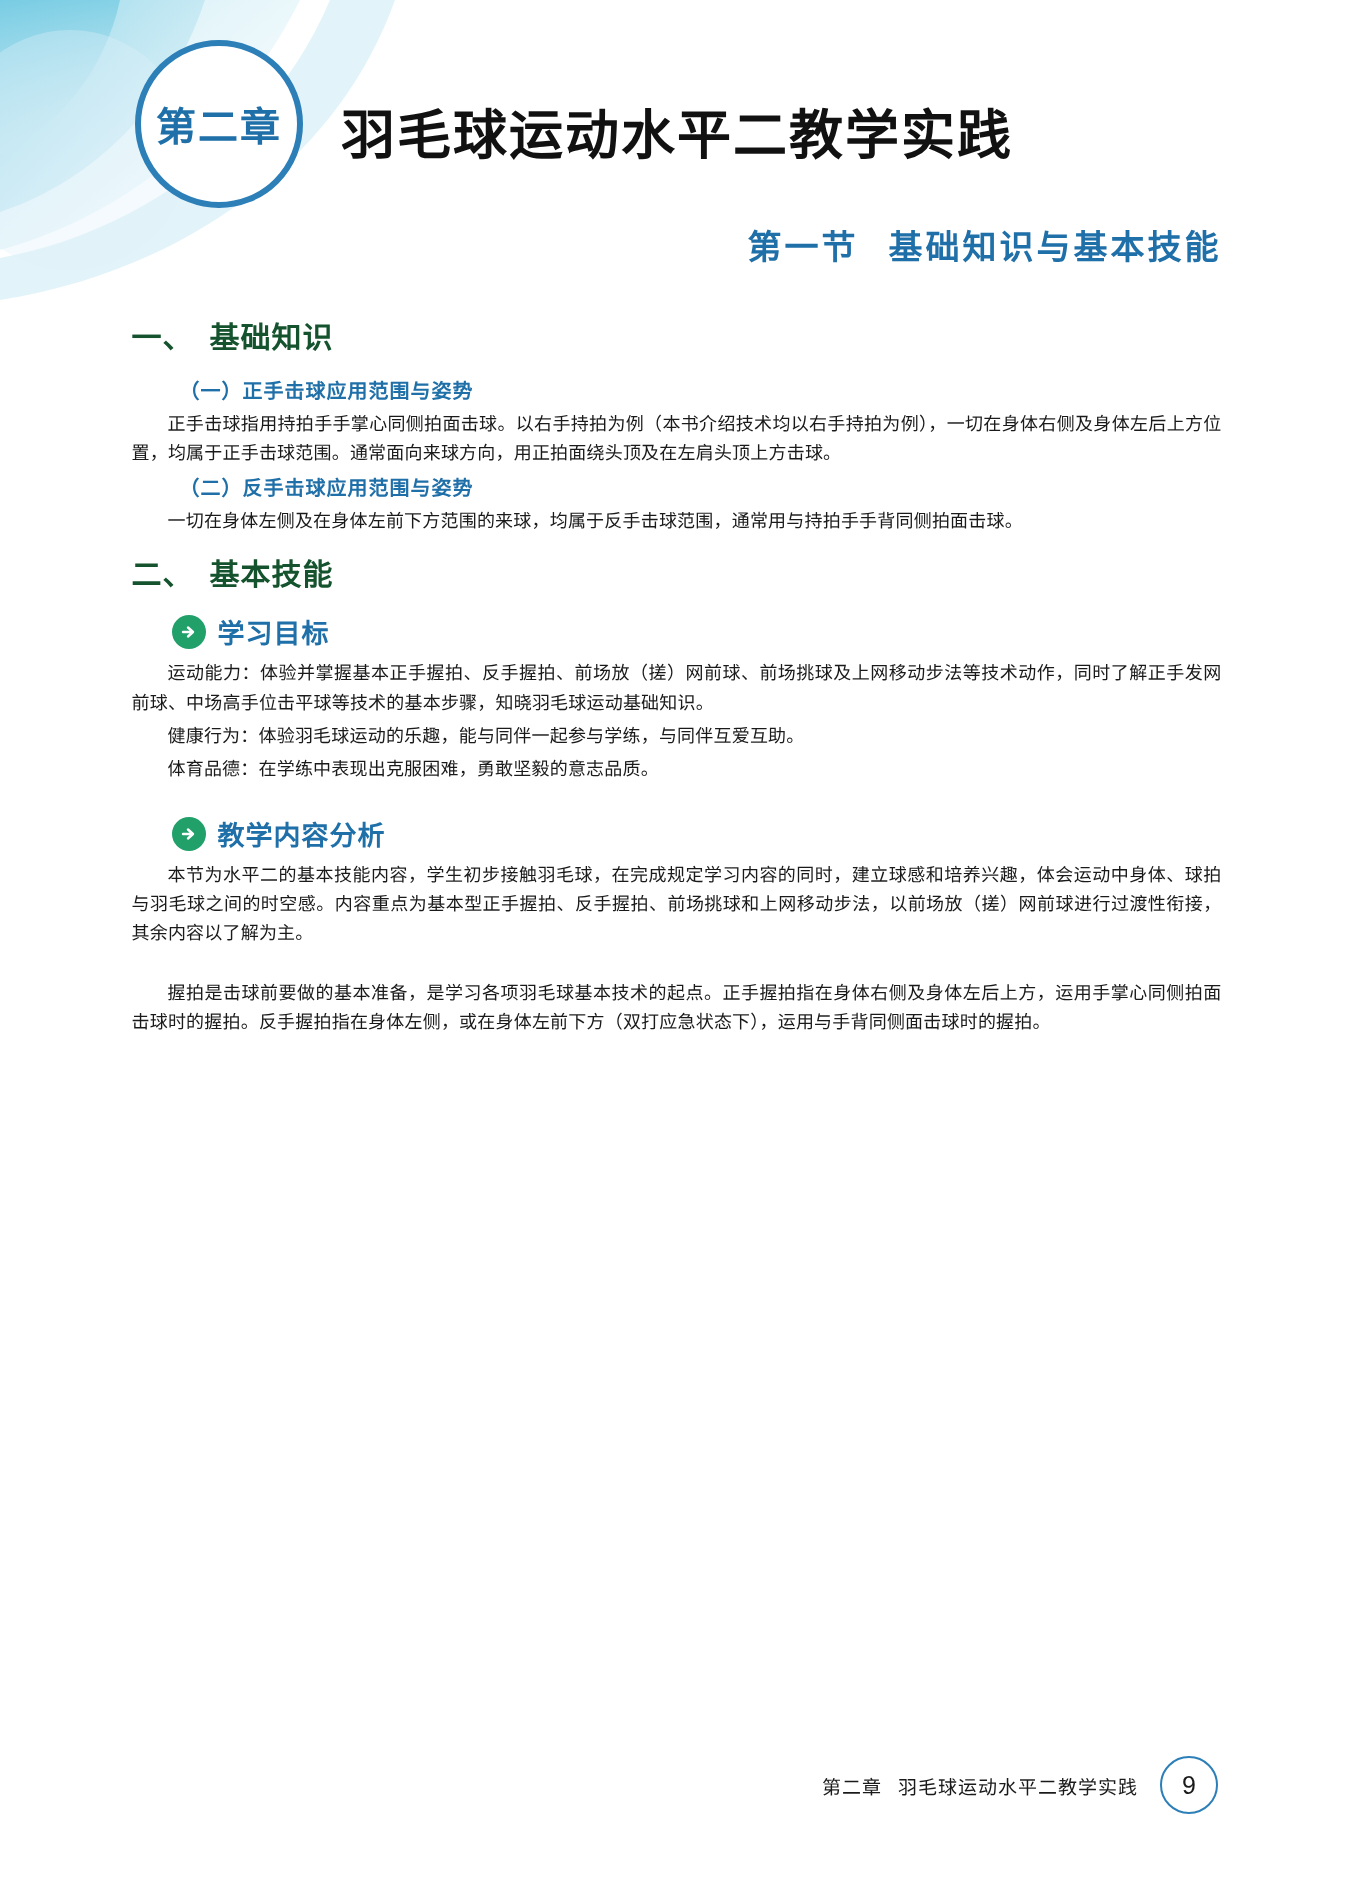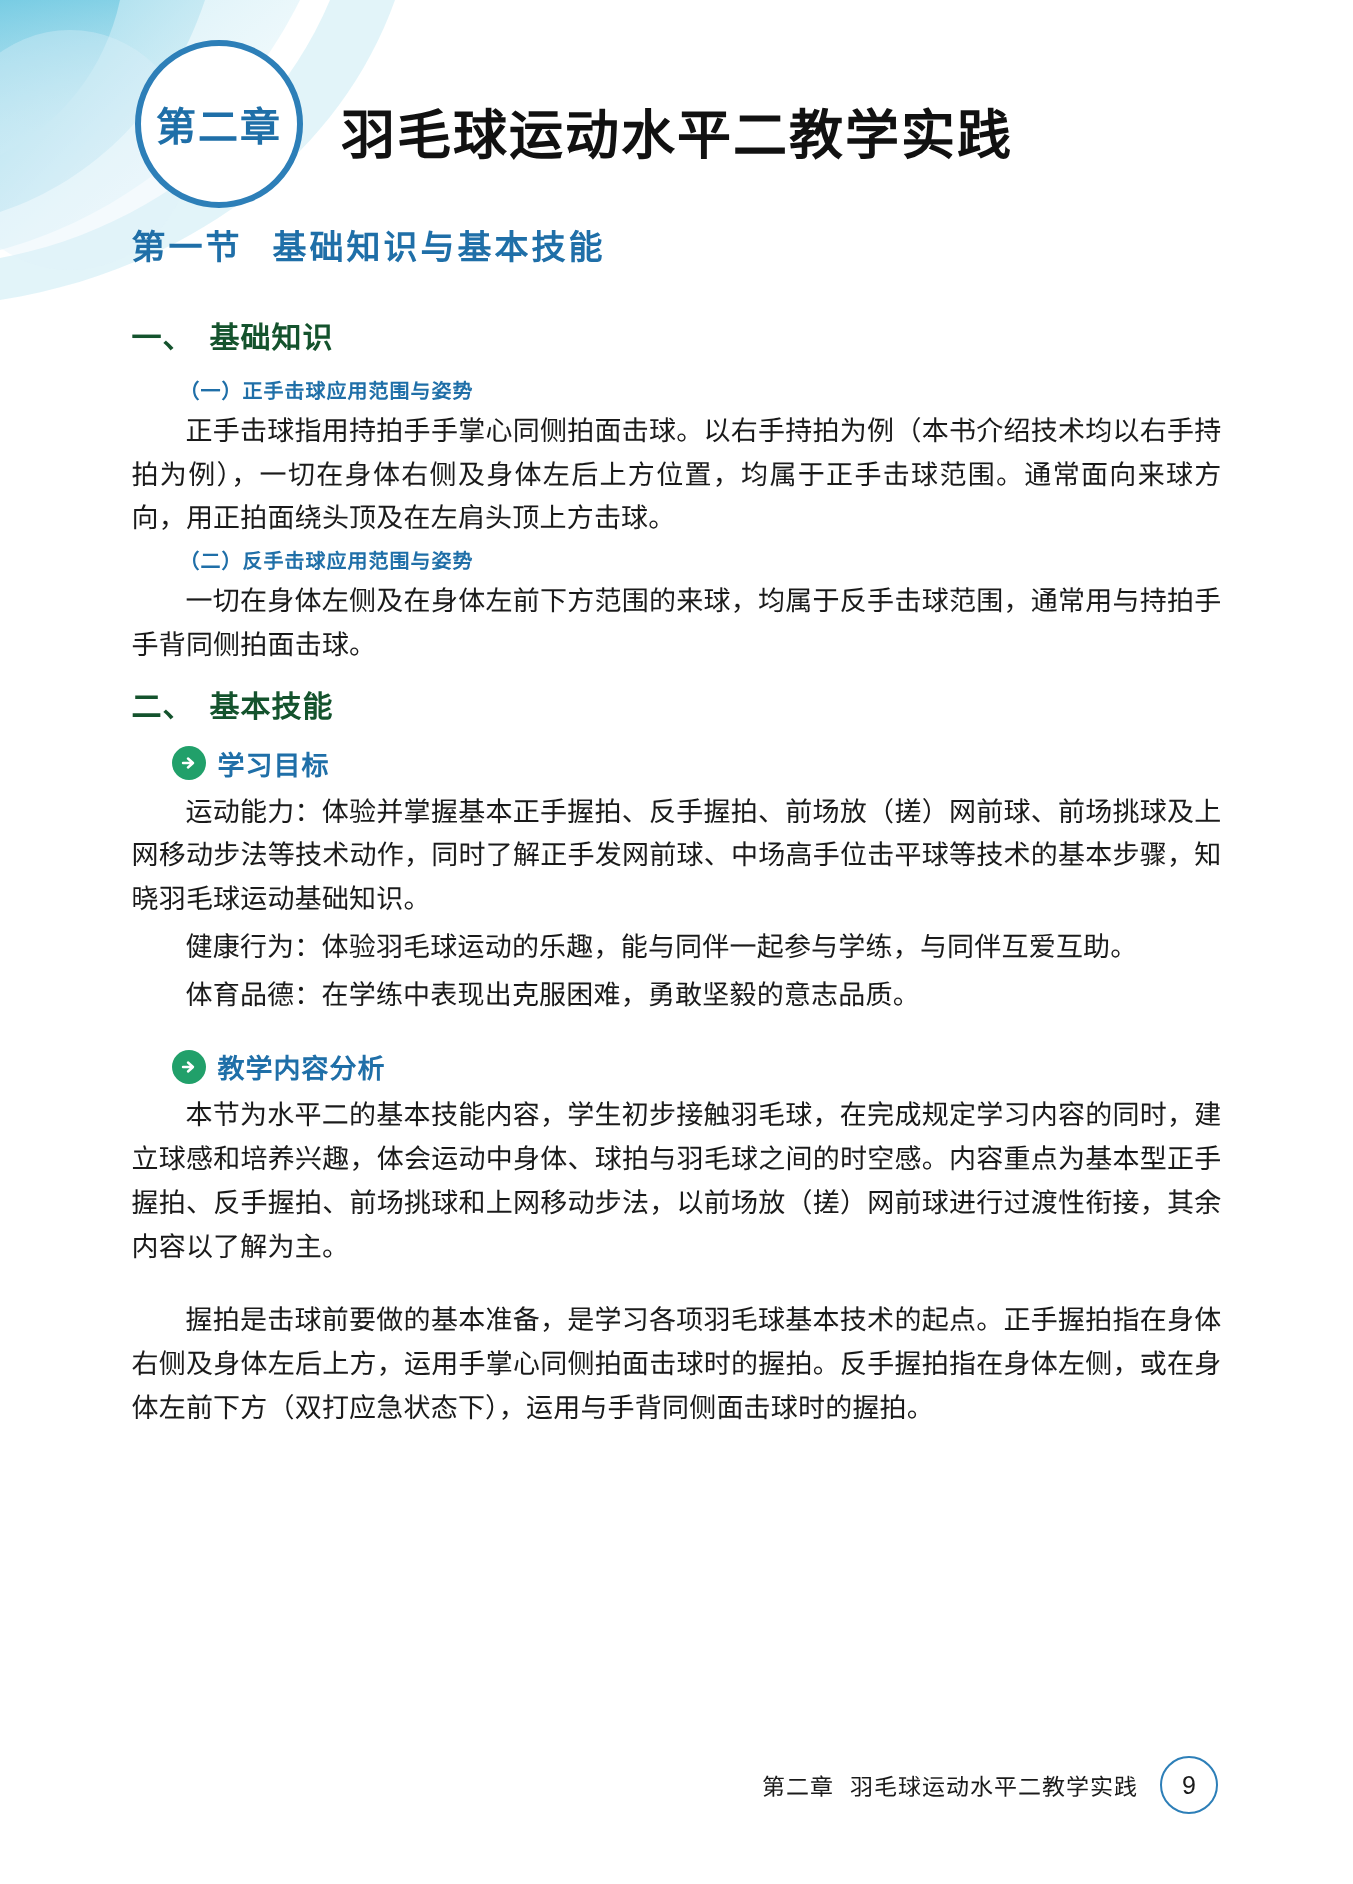--- a/index.html
+++ b/index.html
@@ -68,21 +68,21 @@
   
   .content {
     position: relative;
     z-index: 2;
     margin: 0 auto;
     width: 1090px;
     padding-top: 60px;
   }
 
   .section-title {
-    text-align: left;
+    text-align: right;
     color: #1f6fa8;
     font-weight: bold;
     font-size: 34px;
     letter-spacing: 3px;
     margin: 0 0 44px 0;
     font-family: "Liberation Serif", serif;
   }
   .section-title .sec-no { margin-right: 30px; }
 
   h2.level1 {
@@ -98,21 +98,21 @@
   h3.level2 {
     color: #1f6fa8;
     font-family: "Liberation Serif", serif;
     font-size: 20px;
     font-weight: bold;
     letter-spacing: 1px;
     margin: 0 0 6px 48px;
   }
 
   p.body {
-    font-size: 27px;
+    font-size: 18px;
     line-height: 1.62;
     margin: 0 0 4px 0;
     text-indent: 2em;
     text-align: justify;
     letter-spacing: 0.2px;
   }
 
   .gap-sm { height: 10px; }
   .gap-md { height: 26px; }
 
@@ -159,21 +159,21 @@
     right: 0;
     bottom: 70px;
     display: flex;
     align-items: center;
     justify-content: flex-end;
     padding-right: 135px;
     z-index: 2;
   }
   .footer-text {
     font-family: "Liberation Sans", sans-serif;
-    font-size: 23px;
+    font-size: 19px;
     color: #1a1a1a;
     letter-spacing: 1px;
     margin-right: 22px;
   }
   .footer-text .chap { margin-right: 16px; }
   .page-num {
     width: 54px;
     height: 54px;
     border-radius: 50%;
     border: 2px solid #2d7fb8;

